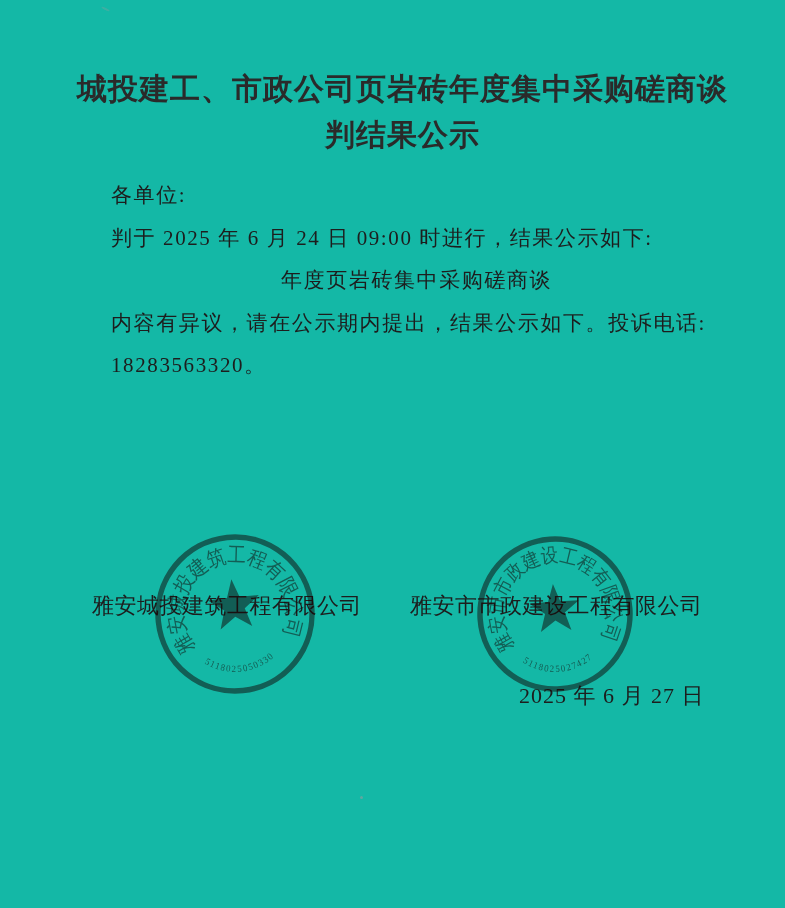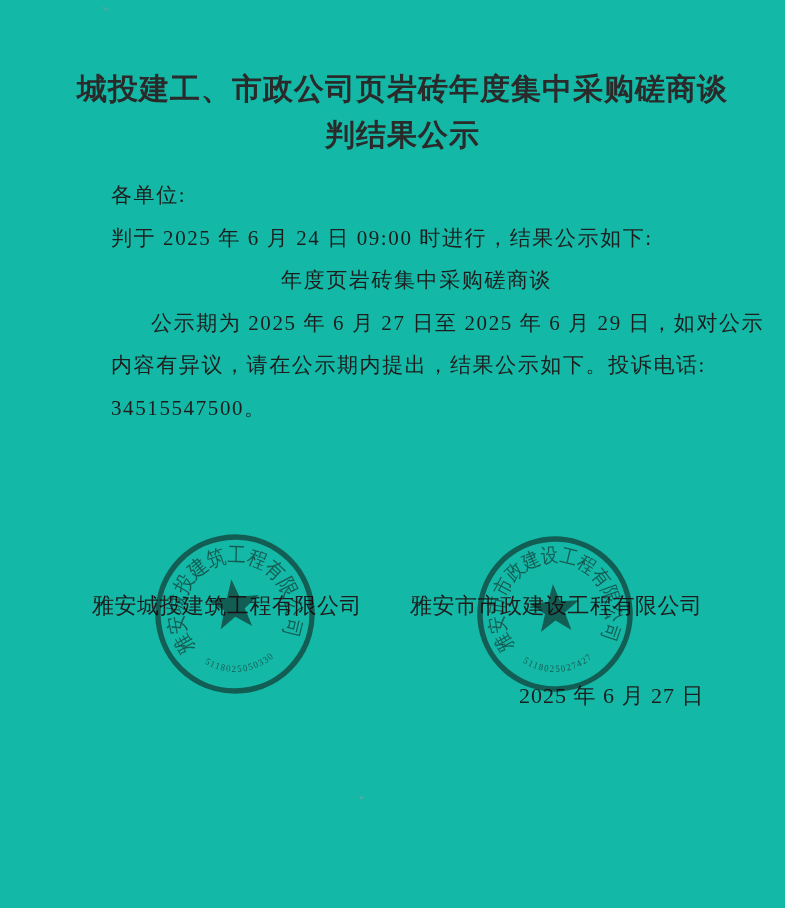--- a/index.html
+++ b/index.html
@@ -40,23 +40,22 @@
 
   <h1 class="title">
     <span>城投建工、市政公司页岩砖年度集中采购磋商谈</span>
     <span>判结果公示</span>
   </h1>
 
   <div class="bodytext">
     <div>各单位:</div>
     <div>判于 2025 年 6 月 24 日 09:00 时进行，结果公示如下:</div>
     <div class="ind8">年度页岩砖集中采购磋商谈</div>
-    <div class="ind2">公示期为 2025 年 6 月 27 日至 2025 年 6 月 29 日，如对公示</div>
     <div>内容有异议，请在公示期内提出，结果公示如下。投诉电话:</div>
-    <div>34515547500。</div>
+    <div>18283563320。</div>
   </div>
 
   <div class="sig sig-left">雅安城投建筑工程有限公司</div>
   <div class="sig sig-right">雅安市市政建设工程有限公司</div>
   <div class="datebox">2025 年 6 月 27 日</div>
 
   <div class="stamp stamp-left">
     <svg viewBox="0 0 180 180">
       <defs>
         <path id="arcTopL" d="M 47.4 119.8 A 52 52 0 1 1 132.6 119.8" fill="none"></path>

